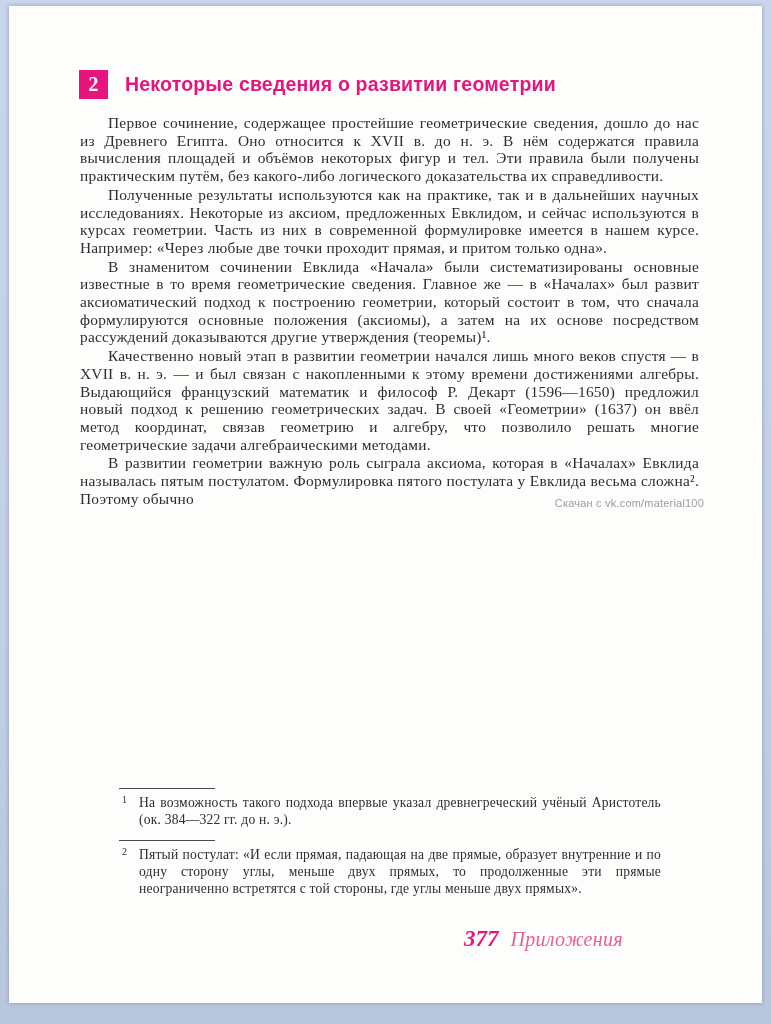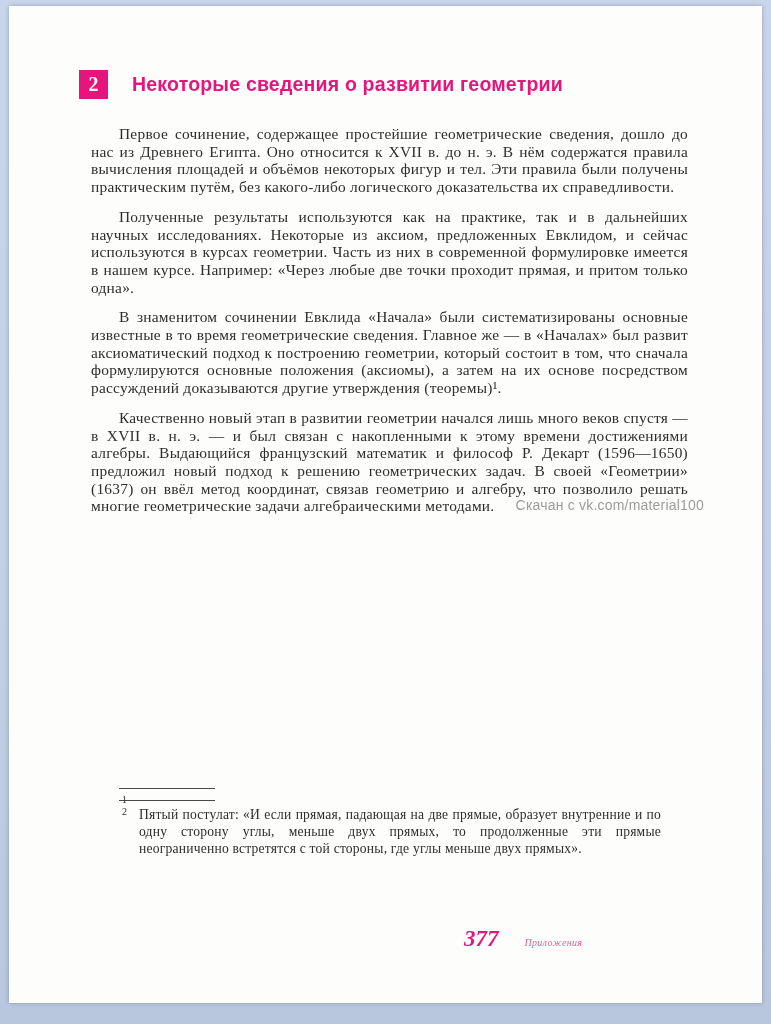--- a/index.html
+++ b/index.html
@@ -30,49 +30,49 @@
   .num-box {
     width: 29px; height: 29px;
     background: #e6157d;
     color: #ffffff;
     font-weight: bold;
     font-size: 20px;
     display: flex; align-items: center; justify-content: center;
     flex: 0 0 auto;
   }
   .section-title {
-    margin-left: 24px;
+    margin-left: 17px;
     color: #e6157d;
     font-weight: bold;
     font-size: 19.5px;
     letter-spacing: 0.2px;
     font-family: "Liberation Sans", sans-serif;
   }
 
   
   .body-text {
     position: absolute;
     left: 70px; right: 62px; top: 107px;
     text-align: justify;
     color: #2f2d2e;
     font-size: 15.4px;
     line-height: 17.7px;
     letter-spacing: 0.25px;
   }
   .body-text p {
     text-indent: 28px;
-    margin: 12px;
+    margin: 1px;
   }
 
   
   .watermark {
     position: absolute;
     right: 58px; top: 491px;
     color: #9c9c9c;
-    font-size: 14px;
+    font-size: 11px;
     font-family: "Liberation Sans", sans-serif;
     letter-spacing: 0.2px;
   }
 
   
   .footnotes {
     position: absolute;
     left: 104px; right: 101px; top: 782px;
     color: #2f2d2e;
     font-size: 13.6px;
@@ -100,24 +100,24 @@
     left: 455px; top: 920px;
     display: flex; align-items: baseline; justify-content: flex-end;
   }
   .page-number {
     color: #e6157d;
     font-weight: bold;
     font-style: italic;
     font-size: 23px;
   }
   .appendix-label {
-    margin-left: 26px;
+    margin-left: 12px;
     color: #e85e97;
     font-style: italic;
-    font-size: 10px;
+    font-size: 20px;
     letter-spacing: 0.3px;
   }
 </style>
 </head>
 <body>
 
 <div class="scan-bg">
   <div class="page">
 
     <div class="section-header">
@@ -125,29 +125,31 @@
         <span>2</span>
       </div>
       <div class="section-title">Некоторые сведения о развитии геометрии</div>
     </div>
 
     <div class="body-text">
       <p>Первое сочинение, содержащее простейшие геометрические сведения, дошло до нас из Древнего Египта. Оно относится к XVII в. до н. э. В нём содержатся правила вычисления площадей и объёмов некоторых фигур и тел. Эти правила были получены практическим путём, без какого-либо логического доказательства их справедливости.</p>
       <p>Полученные результаты используются как на практике, так и в дальнейших научных исследованиях. Некоторые из аксиом, предложенных Евклидом, и сейчас используются в курсах геометрии. Часть из них в современной формулировке имеется в нашем курсе. Например: «Через любые две точки проходит прямая, и притом только одна».</p>
       <p>В знаменитом сочинении Евклида «Начала» были систематизированы основные известные в то время геометрические сведения. Главное же — в «Началах» был развит аксиоматический подход к построению геометрии, который состоит в том, что сначала формулируются основные положения (аксиомы), а затем на их основе посредством рассуждений доказываются другие утверждения (теоремы)¹.</p>
       <p>Качественно новый этап в развитии геометрии начался лишь много веков спустя — в XVII в. н. э. — и был связан с накопленными к этому времени достижениями алгебры. Выдающийся французский математик и философ Р. Декарт (1596—1650) предложил новый подход к решению геометрических задач. В своей «Геометрии» (1637) он ввёл метод координат, связав геометрию и алгебру, что позволило решать многие геометрические задачи алгебраическими методами.</p>
+      <p>В развитии геометрии важную роль сыграла аксиома, которая в «Началах» Евклида называлась пятым постулатом. Формулировка пятого постулата у Евклида весьма сложна². Поэтому обычно</p>
     </div>
 
     <div class="watermark">Скачан с vk.com/material100</div>
 
     <div class="footnotes">
       <div class="footnote">
         <hr class="fn-rule">
         <div class="fn-body">
           <span class="fn-marker">1</span>
+          <span>На возможность такого подхода впервые указал древнегреческий учёный Аристотель (ок. 384—322 гг. до н. э.).</span>
         </div>
       </div>
       <div class="footnote">
         <hr class="fn-rule">
         <div class="fn-body">
           <span class="fn-marker">2</span>
           <span>Пятый постулат: «И если прямая, падающая на две прямые, образует внутренние и по одну сторону углы, меньше двух прямых, то продолженные эти прямые неограниченно встретятся с той стороны, где углы меньше двух прямых».</span>
         </div>
       </div>
     </div>

